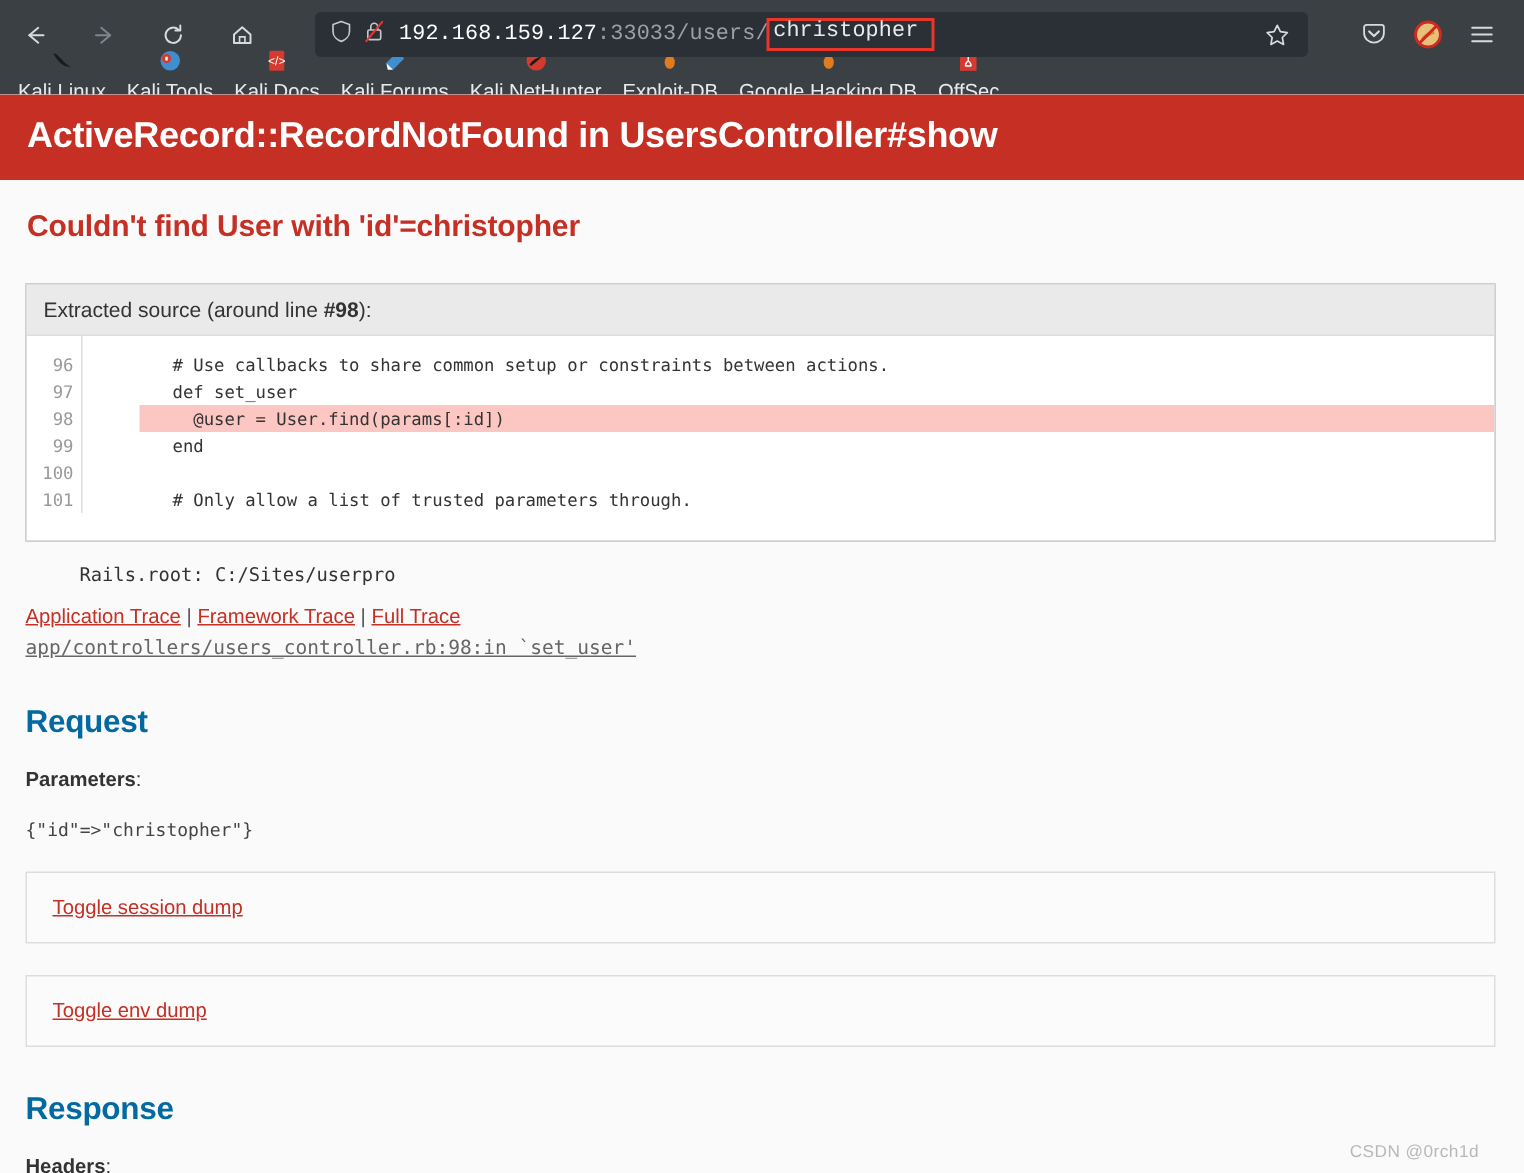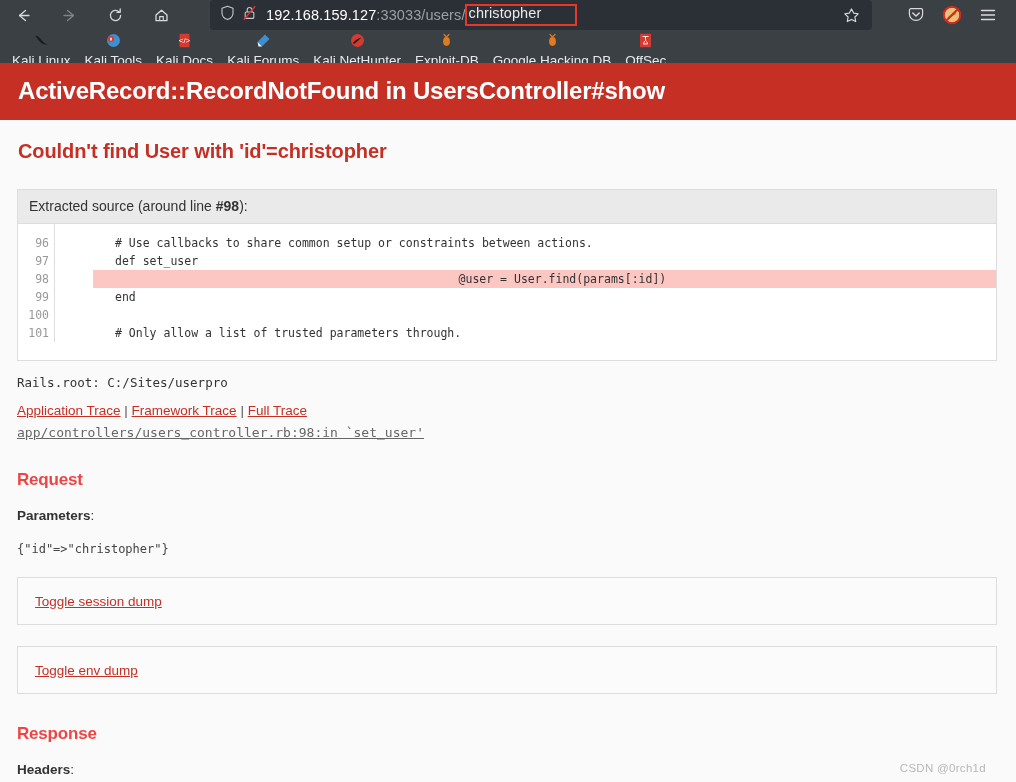--- a/index.html
+++ b/index.html
@@ -11,24 +11,25 @@
     background: #fafafa;
   }
 
   
   #browser-chrome {
     background: #3b4045;
     width: 100%;
   }
   #nav-bar {
     display: flex;
-    align-items: flex-start;
+    align-items: flex-end;
     height: 38px;
     padding: 0 8px;
     gap: 16px;
+    font-family: Liberation Mono, monospace;
   }
   .nav-btn {
     width: 30px; height: 30px;
     display: flex; align-items: center; justify-content: center;
     border-radius: 4px;
     flex: 0 0 auto;
   }
   .nav-btn svg { display: block; }
 
   #url-bar-wrap {
@@ -175,48 +176,49 @@
   }
   #code-lines div {
     font-family: "DejaVu Sans Mono", "Liberation Mono", monospace;
     font-size: 11.5px;
     color: #333333;
     line-height: 18px;
     height: 18px;
     padding-left: 22px;
     white-space: pre;
   }
-  #code-lines div.hl { background: #fcc7c3; text-align: center; }
+  #code-lines div.hl { background: #fcc7c3; }
 
   #rails-root {
     font-family: "DejaVu Sans Mono", "Liberation Mono", monospace;
     font-size: 12.5px;
     color: #333333;
     padding: 14px 18px 0 17px;
+    margin-left: 36px;
   }
   #trace-links {
     padding: 13px 18px 0 17px;
     font-size: 13.5px;
     color: #555555;
   }
   #trace-links a {
     color: #c52f24;
     text-decoration: underline;
   }
   #trace-path {
     font-family: "DejaVu Sans Mono", "Liberation Mono", monospace;
     font-size: 13px;
     color: #666666;
     padding: 7px 18px 0 17px;
     text-decoration: underline;
   }
 
   h2.section {
-    color: #ef4444;
-    font-size: 17px;
+    color: #0369a1;
+    font-size: 21px;
     font-weight: bold;
     margin: 0;
     padding: 30px 7px 0 17px;
     letter-spacing: -0.2px;
   }
   .sub-label {
     font-size: 13.5px;
     color: #333333;
     padding: 18px 18px 0 17px;
   }

